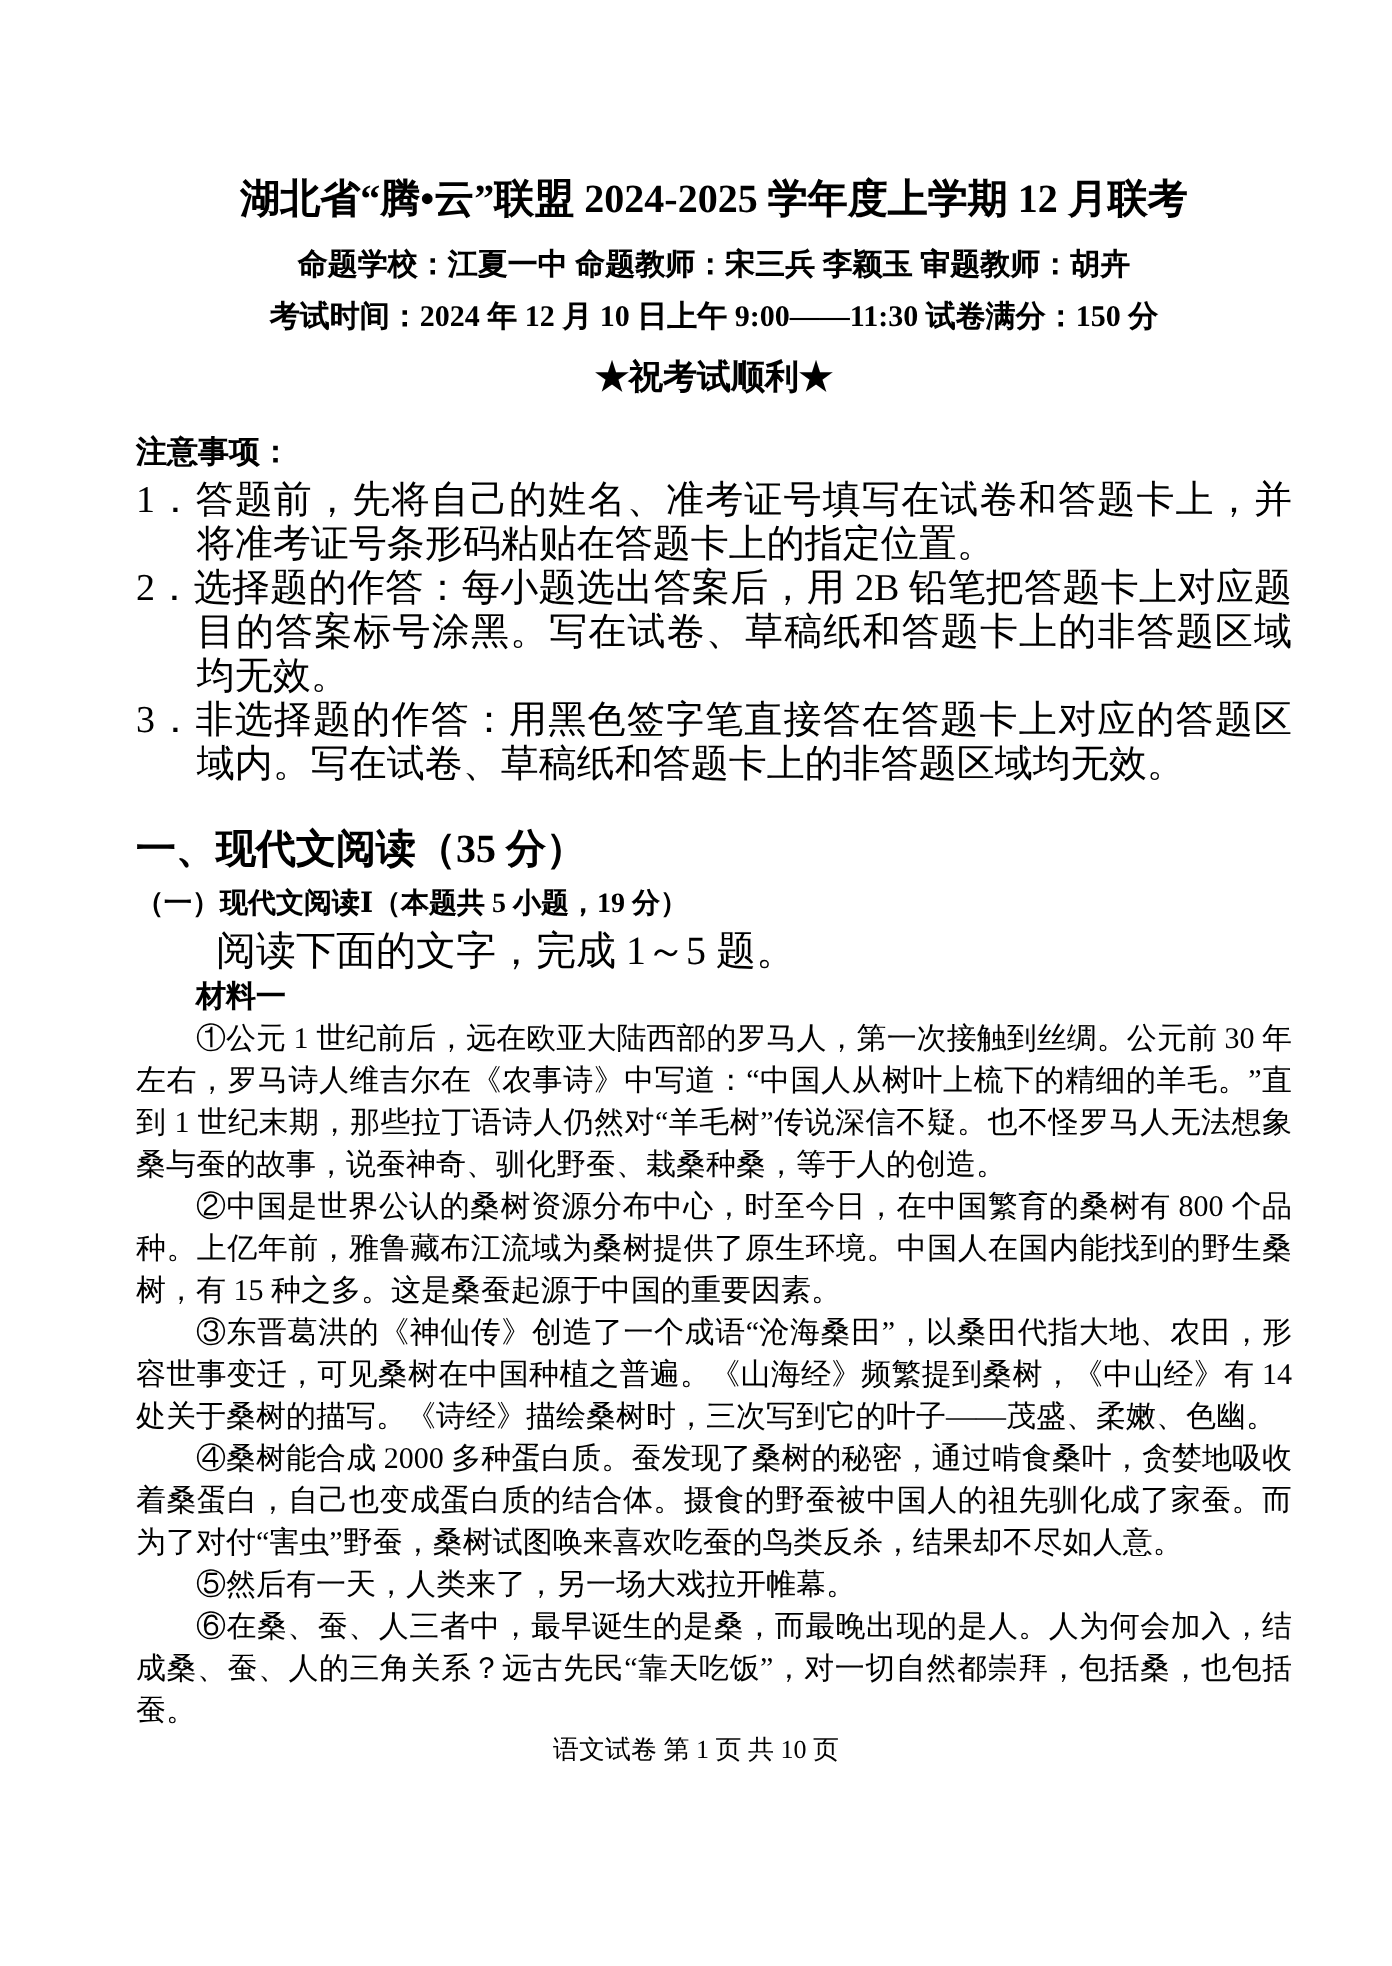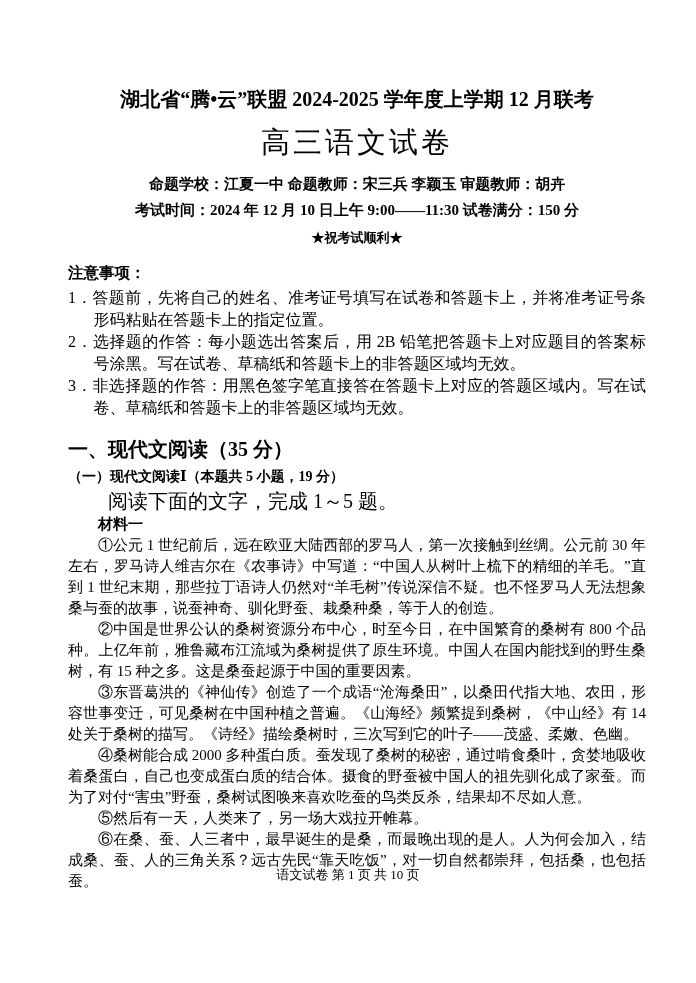--- a/index.html
+++ b/index.html
@@ -5,37 +5,36 @@
   html,body { margin:0; padding:0; background:#e8e8e8; }
   .page {
     width:696px; height:983px; background:#ffffff; color:#000;
     font-family:"Liberation Serif","DejaVu Serif",serif;
     position:relative; box-sizing:border-box;
     padding:86px 50px 0 68px; margin:0 auto; overflow:hidden;
   }
   .title1 { font-size:20px; font-weight:bold; text-align:center; margin:0 0 10px 0; }
   .title2 { font-size:29px; font-weight:normal; text-align:center; margin:0 0 12px 0; letter-spacing:3px; }
   .info  { text-align:center; font-size:15px; font-weight:bold; margin:0 0 7px 0; }
-  .wish  { text-align:center; font-size:13px; font-weight:bold; margin:9px 0 16px 0; }
+  .wish  { text-align:center; font-size:17px; font-weight:bold; margin:9px 0 16px 0; }
   .notice-heading { font-size:15.5px; font-weight:bold; margin:0 0 3px 0; }
-  .notice-item { font-size:16px; line-height:22px; padding-left:1.6em; text-indent:-1.6em; text-align:justify; }
+  .notice-item { font-size:19px; line-height:22px; padding-left:1.6em; text-indent:-1.6em; text-align:justify; }
   .sec-heading { font-size:20px; font-weight:bold; margin:17px 0 5px 0; }
   .sec-sub { font-size:14px; font-weight:bold; margin:0 0 5px 0; }
   .intro { font-size:20px; text-indent:2em; margin:0 0 2px 0; line-height:21px; }
   .material { font-size:15px; font-weight:bold; text-indent:2em; margin:0; line-height:21px; }
   .para { font-size:15px; line-height:21px; text-indent:2em; text-align:justify; margin:0; }
   .footer { position:absolute; left:0; bottom:86px; width:100%; text-align:center; font-size:13px; }
 </style>
 </head>
 <body>
 
 <div class="page">
 
   <h1 class="title1">湖北省“腾•云”联盟 2024-2025 学年度上学期 12 月联考</h1>
-  <h2 class="title2">高三语文试卷</h2>
   <p class="info">命题学校：江夏一中  命题教师：宋三兵  李颖玉  审题教师：胡卉</p>
   <p class="info">考试时间：2024 年 12 月 10 日上午 9:00——11:30  试卷满分：150 分</p>
   <p class="wish">★祝考试顺利★</p>
 
   <div class="notice">
     <p class="notice-heading">注意事项：</p>
     <div class="notice-item"><span>1．</span><span>答题前，先将自己的姓名、准考证号填写在试卷和答题卡上，并将准考证号条形码粘贴在答题卡上的指定位置。</span></div>
     <div class="notice-item"><span>2．</span><span>选择题的作答：每小题选出答案后，用 2B 铅笔把答题卡上对应题目的答案标号涂黑。写在试卷、草稿纸和答题卡上的非答题区域均无效。</span></div>
     <div class="notice-item"><span>3．</span><span>非选择题的作答：用黑色签字笔直接答在答题卡上对应的答题区域内。写在试卷、草稿纸和答题卡上的非答题区域均无效。</span></div>
   </div>

